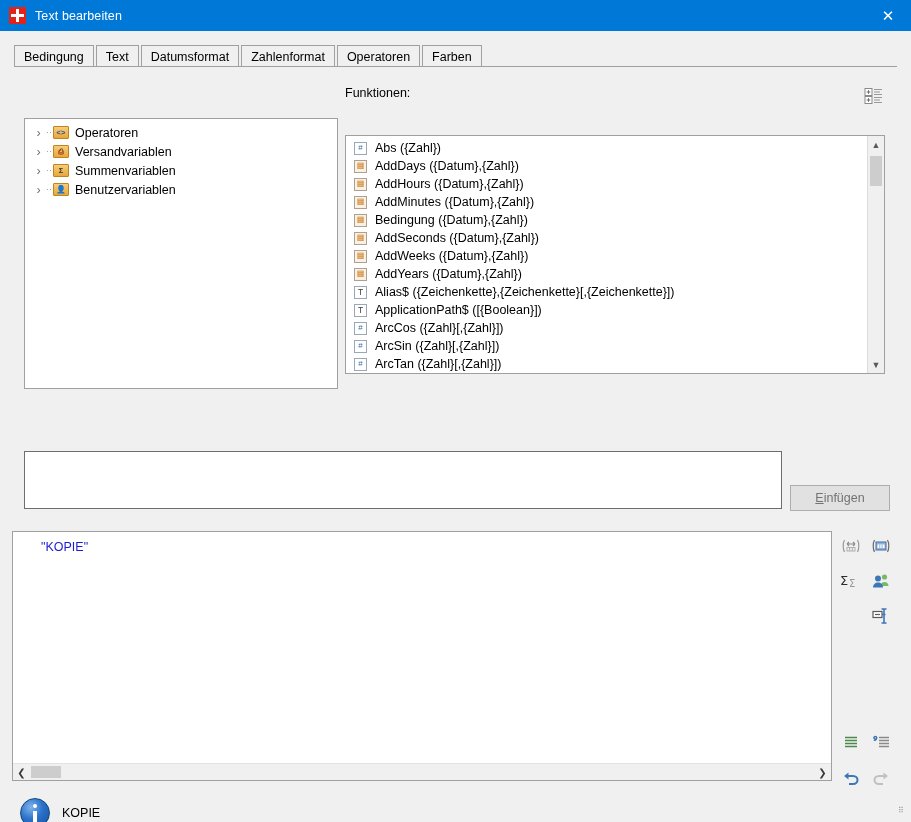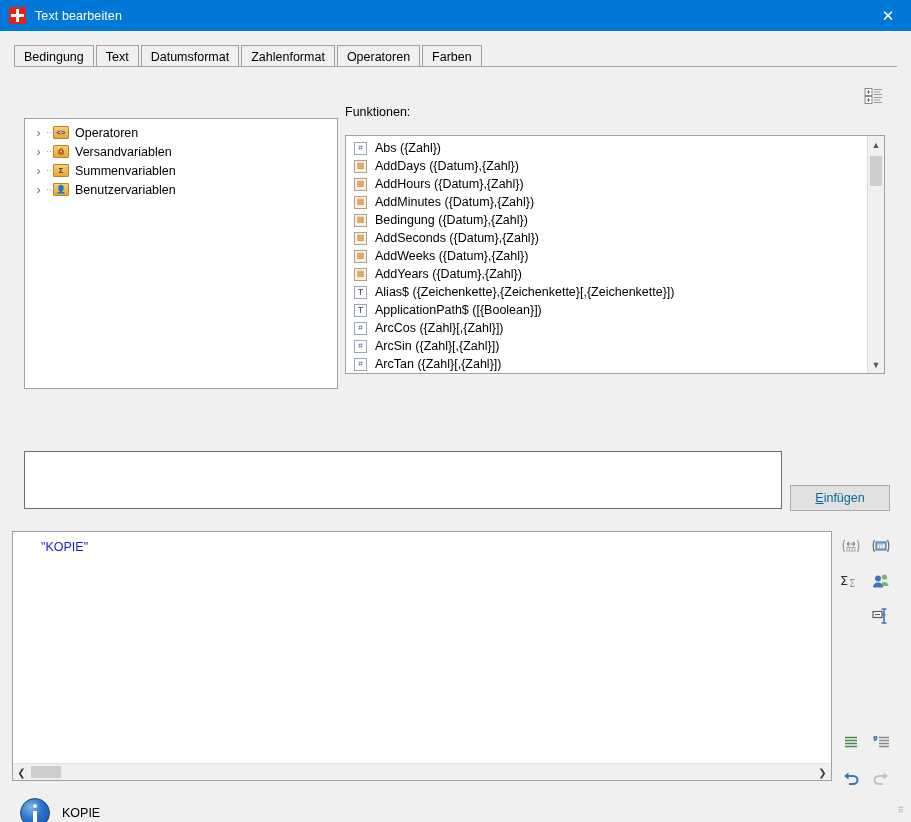--- a/index.html
+++ b/index.html
@@ -220,21 +220,21 @@
     background: #fff;
   }
 
   .btn {
     border: 1px solid #adadad;
     background: #e1e1e1;
     height: 28px;
     display: flex; align-items: center; justify-content: center;
     font-size: 12.5px; color: #000;
   }
-  .btn.disabled { color: #0369a1; }
+  .btn.disabled { color: #737373; }
   .u { text-decoration: underline; }
 
   
   .editor {
     border: 1px solid #a0a0a0;
     background: #fff;
     position: relative;
     overflow: hidden;
   }
   .editor-text {
@@ -345,21 +345,21 @@
       <div class="treerow">
         <span class="tw-arrow">›</span>
         <span class="tw-dots">··</span>
         <span class="folder" style="font-size:8px;color:#2a4b8d">
             <span class="gl">👤</span>
           </span>
         <span>Benutzervariablen</span>
       </div>
     </div>
 
-    <div class="label" style="position:absolute;left:345px;top:38px;">Funktionen:</div>
+    <div class="label" style="position:absolute;left:345px;top:19px;">Funktionen:</div>
 
     <div style="position:absolute;left:864px;top:20px;width:20px;height:18px;">
       <svg viewBox="0 0 20 18" width="20" height="18">
         <rect x="1" y="1.5" width="7" height="7" fill="#fff" stroke="#8a8a8a"></rect>
         <path d="M4.5 3.2v3.6M2.7 5h3.6" stroke="#6a6a6a" stroke-width="1"></path>
         <rect x="1" y="9.5" width="7" height="7" fill="#fff" stroke="#8a8a8a"></rect>
         <path d="M4.5 11.2v3.6M2.7 13h3.6" stroke="#6a6a6a" stroke-width="1"></path>
         <path d="M10 2.5h8M10 5h6M10 7.5h8M10 10.5h8M10 13h6M10 15.5h8" stroke="#9a9a9a" stroke-width="1.2"></path>
       </svg>
     </div>

